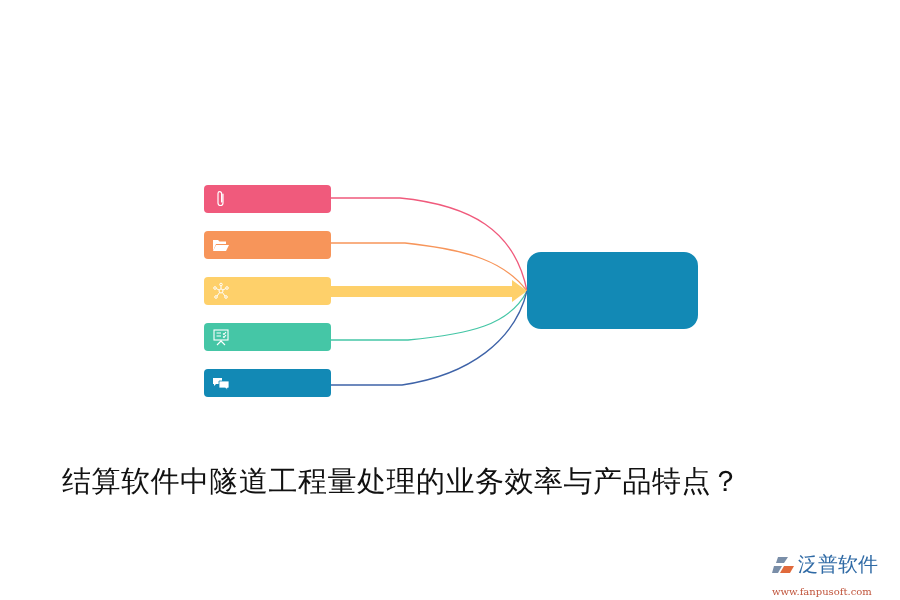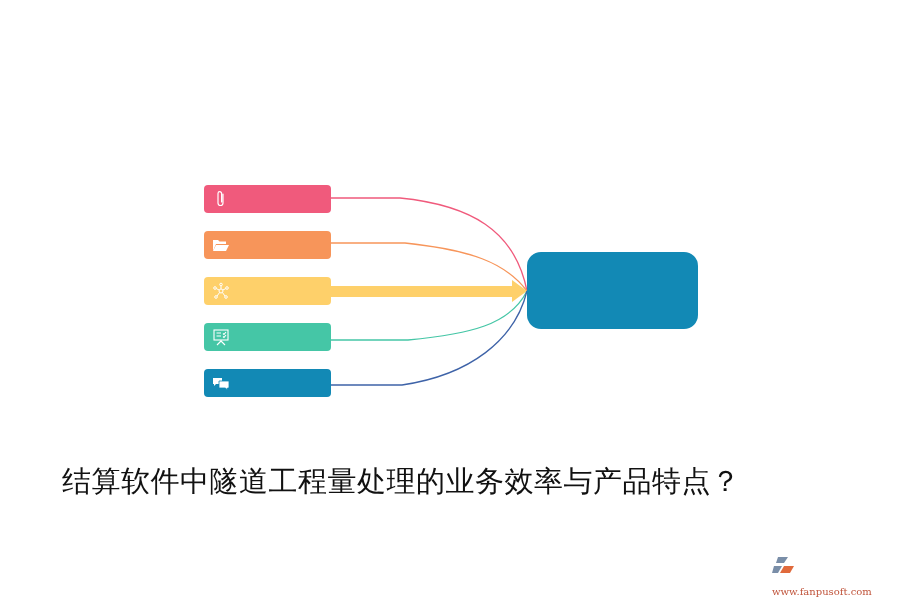--- a/index.html
+++ b/index.html
@@ -80,14 +80,15 @@
 </div>
 
 <div class="title">结算软件中隧道工程量处理的业务效率与产品特点？</div>
 
 <div class="logo">
   <svg class="mark" viewBox="0 0 24 20">
     <path d="M6,2 L16,2 L12,8 L4,8 Z" fill="#7a8ea8"></path>
     <path d="M2,11 L10,11 L6,18 L0,18 Z" fill="#7a8ea8"></path>
     <path d="M12,11 L22,11 L18,18 L8,18 Z" fill="#e06a3c"></path>
   </svg>
+  <span class="name">泛普软件</span>
   <span class="url">www.fanpusoft.com</span>
 </div>
 
 </body></html>

